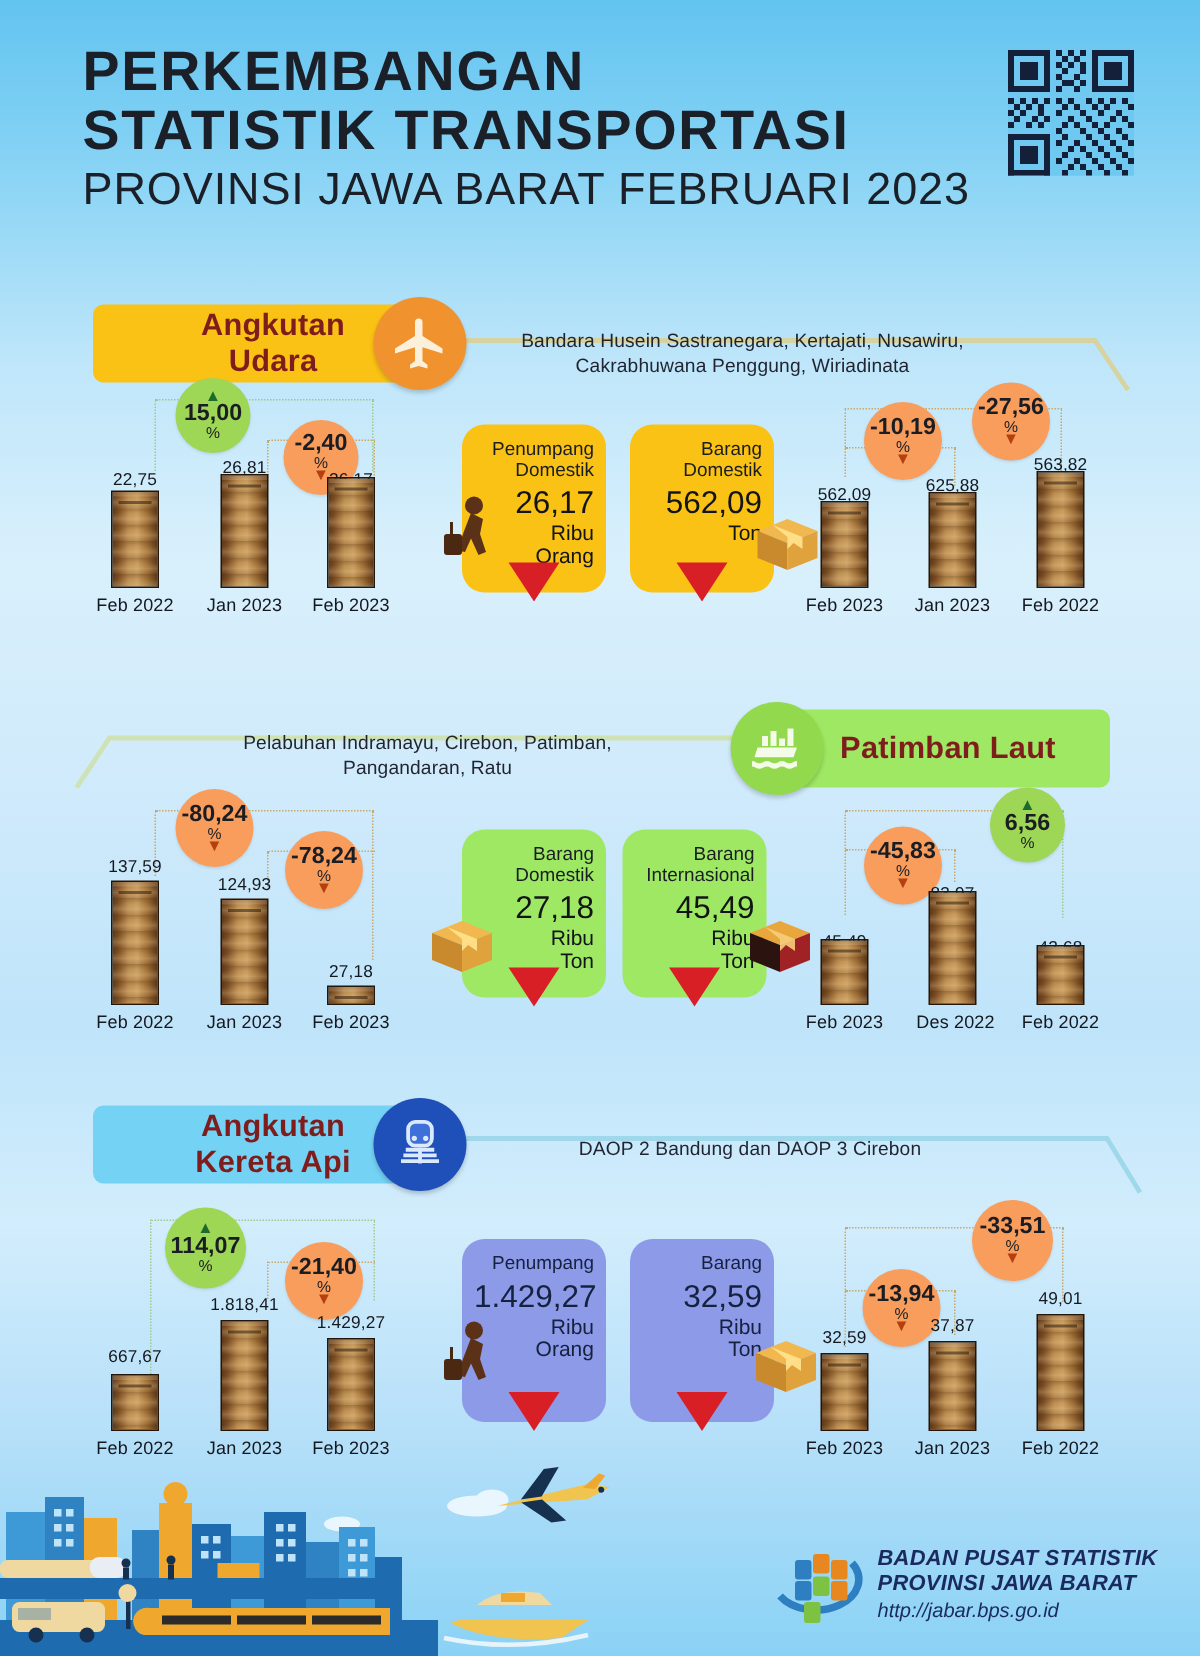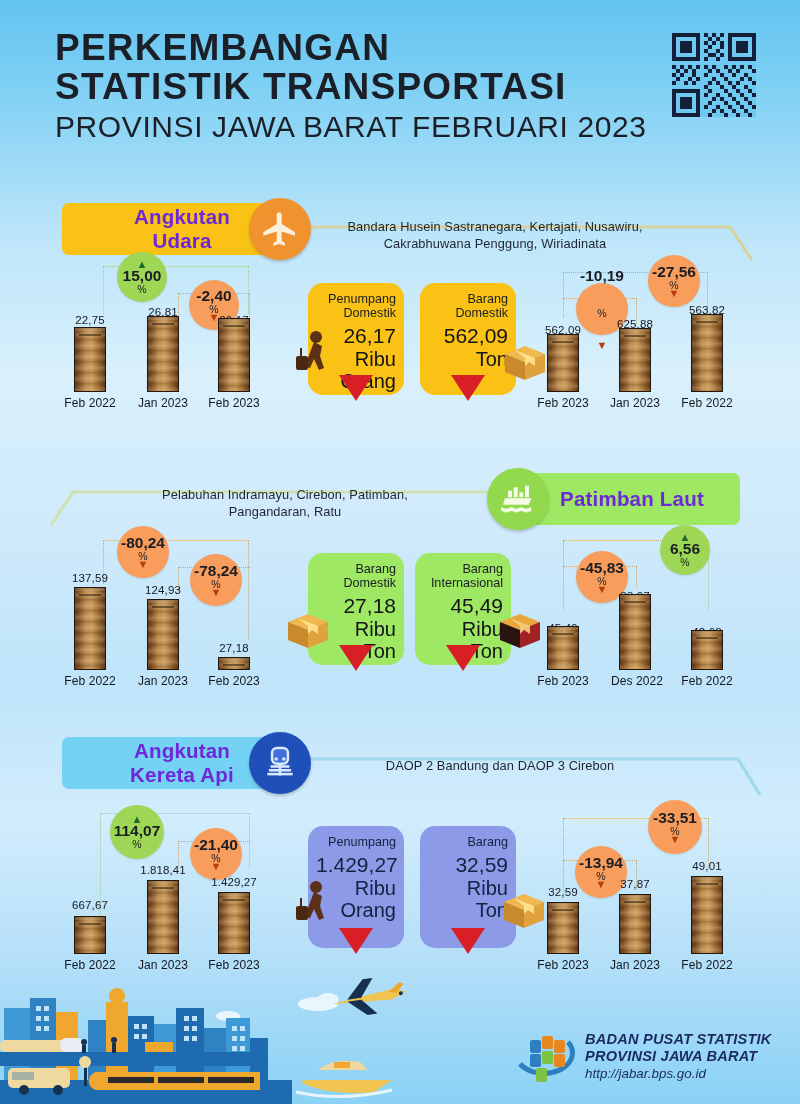--- a/index.html
+++ b/index.html
@@ -21,21 +21,21 @@
   .hdr .l4 { font-size:16.5px; font-weight:400; color:#1b1f27; margin-top:6px; letter-spacing:.1px;}
 
   .qr { position:absolute; left:672px; top:33px; width:84px; height:84px; background:#6fc8ef; }
   .qr svg { display:block; }
 
   
   .section { position:absolute; left:0; width:800px; }
   .banner {
     position:absolute; height:52px; border-radius:7px;
     display:flex; align-items:center; justify-content:center;
-    font-size:20.5px; font-weight:700; color:#6d28d9; letter-spacing:.2px;
+    font-size:20.5px; font-weight:700; color:#7f1d1d; letter-spacing:.2px;
     line-height:1.16; text-align:center;padding-left:12px;
   }
   .circ {
     position:absolute; width:62px; height:62px; border-radius:50%;
     display:flex; align-items:center; justify-content:center;
   }
   .caption {
     position:absolute; text-align:center; font-size:12.8px; color:#1d2franchise;
     color:#1f2430; line-height:1.35; letter-spacing:.1px;
   }
@@ -85,21 +85,21 @@
   .dotv.g { border-left-color:#9fc98d; }
   .doth.g { border-top-color:#9fc98d; }
 
   
   .card {
     position:absolute; width:96px; height:112px; border-radius:15px;
     padding:9px 8px 0 8px; display:flex; flex-direction:column; align-items:flex-start;
   }
   .card .ttl { font-size:12.6px; line-height:1.13; color:#1a1d23; text-align:right; width:100%; }
   .card .big { font-size:21px; line-height:1.12; color:#121418; margin-top:4px; text-align:right; width:100%;}
-  .card .unit{ font-size:20px; line-height:1.1; color:#121418; text-align:right; width:100%;}
+  .card .unit{ font-size:14px; line-height:1.1; color:#121418; text-align:right; width:100%;}
   .card .arrow {
     position:absolute; left:50%; transform:translateX(-50%); bottom:-6px;
     width:0;height:0;border-left:17px solid transparent;border-right:17px solid transparent;
     border-top:26px solid #d81f26;
   }
   .card.yellow { background:#fac214; }
   .card.green  { background:#9ee863; }
   .card.blue   { background:#8c9ae8; }
   .card.blue .ttl,.card.blue .big,.card.blue .unit { color:#15213f; }
 
@@ -317,21 +317,21 @@
       <path d="M44 14 L24 22 L24 40 L44 32 Z" fill="#e0a23d"></path>
       <path d="M14 10 L34 18 L34 26 L28 22 L24 26 L24 18 Z" fill="#ffe08a" opacity=".95"></path>
     </svg>
 
     <div class="doth" style="left:563px; top:272px; width:145px;"></div>
     <div class="dotv" style="left:563px; top:272px; height:46px;"></div>
     <div class="dotv" style="left:707px; top:272px; height:46px;"></div>
     <div class="doth" style="left:563px; top:298px; width:74px;"></div>
     <div class="dotv" style="left:636px; top:298px; height:26px;"></div>
 
-    <div class="pct down" style="left:576px; top:283px; width:52px; height:52px;gap:24px;">
+    <div class="pct down" style="left:576px; top:268px; width:52px; height:52px;">
       <span class="num">-10,19</span>
       <span class="sym">%</span>
       <span class="tri">▼</span>
     </div>
     <div class="pct down" style="left:648px; top:255px; width:52px; height:52px;">
       <span class="num">-27,56</span>
       <span class="sym">%</span>
       <span class="tri">▼</span>
     </div>
 

